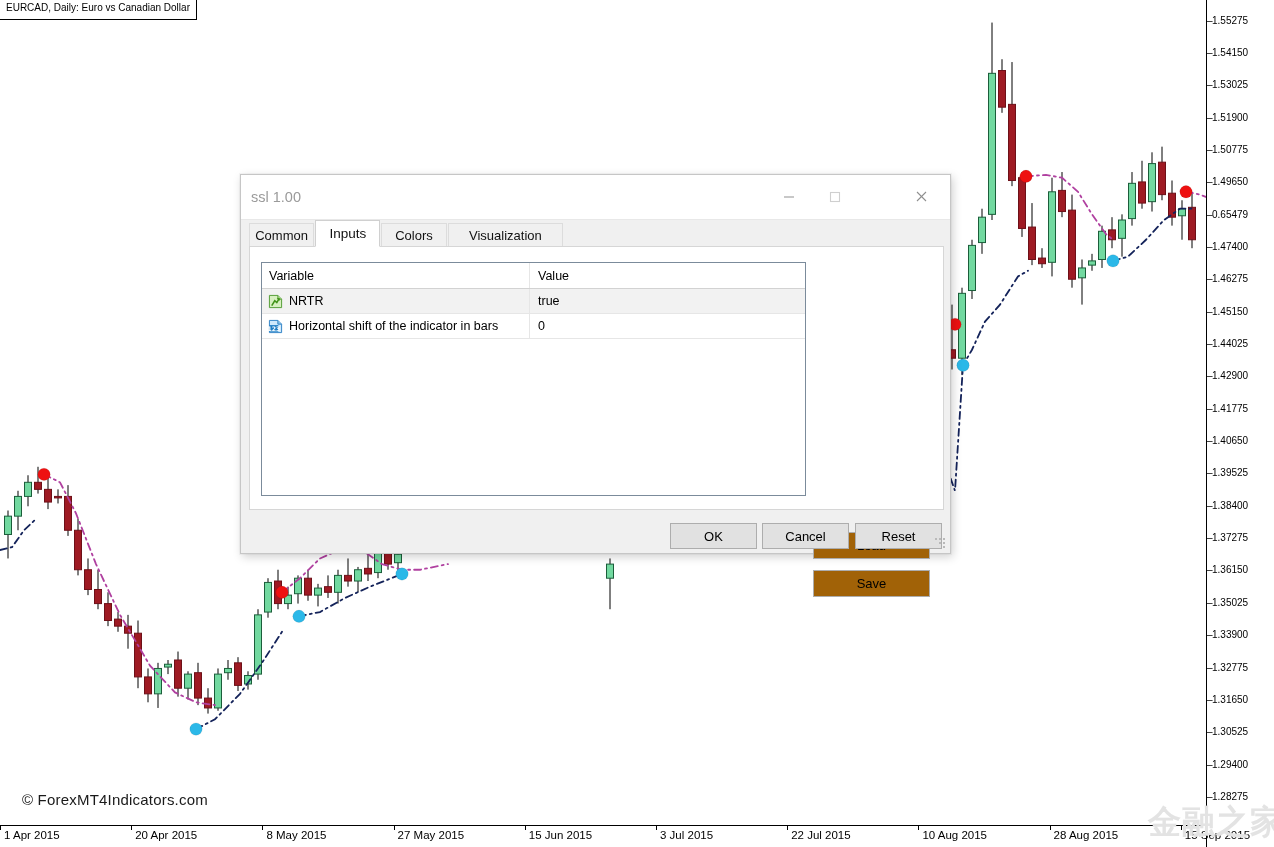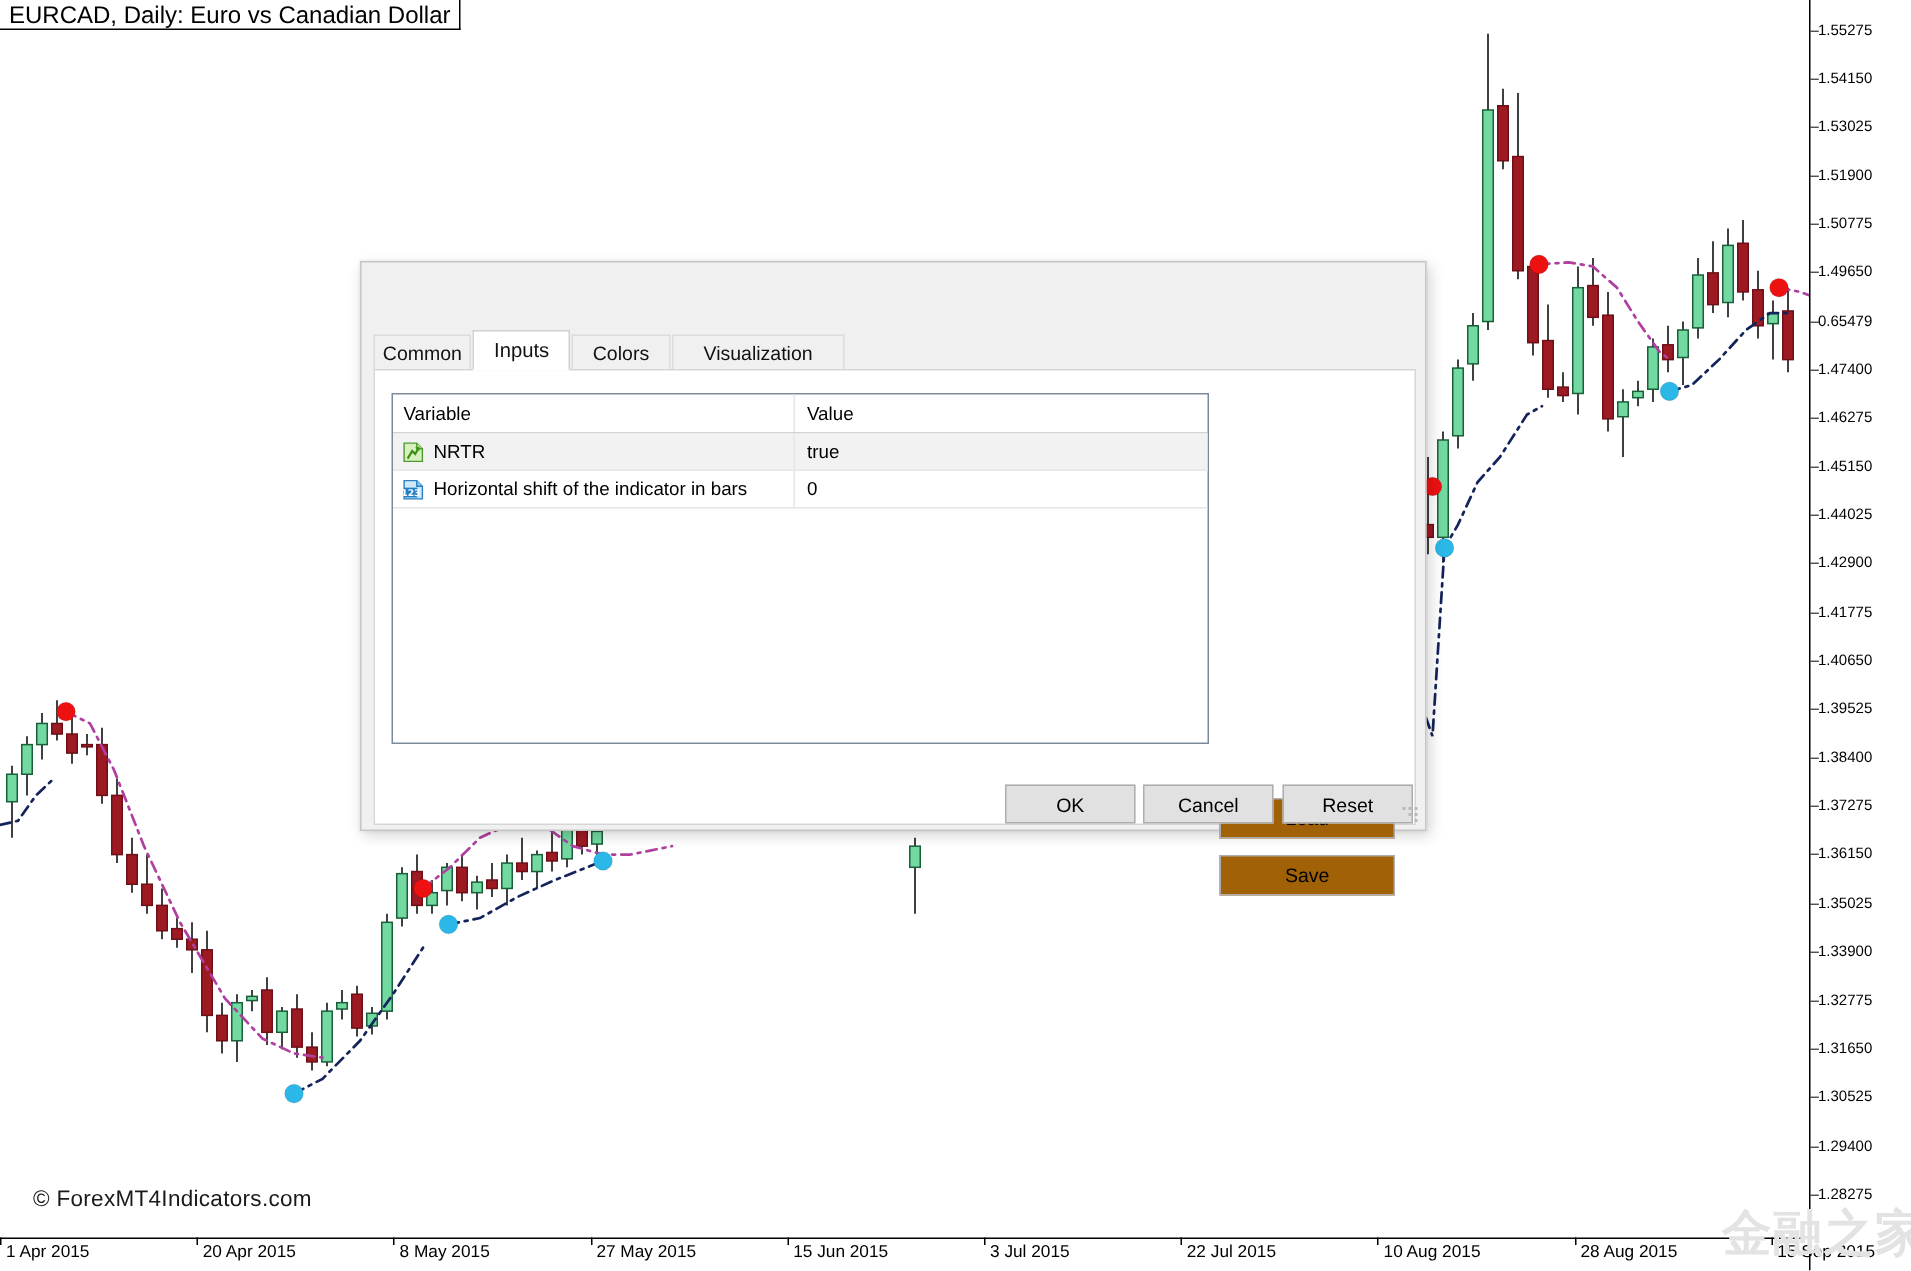--- a/index.html
+++ b/index.html
@@ -6,21 +6,21 @@
   body{width:1274px;height:847px;position:relative;overflow:hidden;
        font-family:"Liberation Sans",sans-serif;}
 
   
   #chart-area{position:absolute;left:0;top:0;width:1274px;height:847px;background:#fff;}
   #chart-svg{position:absolute;left:0;top:0;}
 
   #symbol-label{
     position:absolute;left:0;top:0;height:20px;
     padding:2px 6px 0 6px;
-    font-size:16px;color:#000;white-space:nowrap;
+    font-size:10px;color:#000;white-space:nowrap;
     background:#fff;border-right:1px solid #000;border-bottom:1px solid #000;
     box-sizing:border-box;
   }
 
   #price-axis{
     position:absolute;right:0;top:0;width:68px;height:847px;
     border-left:1px solid #000;box-sizing:border-box;background:#fff;
   }
   .price-tick{position:absolute;left:0;font-size:10px;color:#000;white-space:nowrap;}
   .price-tick .dash{display:inline-block;width:5px;}
@@ -76,21 +76,21 @@
     padding:0 11px;font-size:13px;color:#111;
     background:#f0f0f0;border:1px solid #dcdcdc;border-bottom:none;
     box-sizing:border-box;white-space:nowrap;
   }
   .tab.active{
     background:#ffffff;border:1px solid #d0d0d0;border-bottom:1px solid #fff;
     top:-3px;height:27px;font-size:13.5px;z-index:3;
   }
 
   #panel{
-    position:absolute;left:8px;top:71px;width:695px;height:304px;
+    position:absolute;left:8px;top:71px;width:695px;height:264px;
     background:#ffffff;border:1px solid #d6d6d6;box-sizing:border-box;
   }
 
   #grid{
     position:absolute;left:11px;top:15px;width:545px;height:234px;
     border:1px solid #7b8b9b;background:#fff;box-sizing:border-box;
     font-size:12.5px;color:#000;
   }
   .grid-row{position:relative;height:25px;display:flex;align-items:center;
             border-bottom:1px solid #e6e6e6;box-sizing:border-box;}
@@ -341,20 +341,46 @@
       <div class="time-sep" style="left: 1180.8px;"></div>
       <div class="time-tick" style="left: 1184.8px;">15 Sep 2015</div>
     </div>
 
   <div id="copyright">© ForexMT4Indicators.com</div>
   <div id="watermark">金融之家</div>
 </div>
 
 <div id="dialog">
 
+  <div id="titlebar">
+    <div id="dialog-title">ssl 1.00</div>
+
+    <div class="winbtn" id="btn-min">
+      <span>
+        <svg width="14" height="14" viewBox="0 0 14 14">
+            <line x1="2" y1="7" x2="12" y2="7" stroke="#9b9b9b" stroke-width="1.1"></line>
+          </svg>
+      </span>
+    </div>
+    <div class="winbtn" id="btn-max">
+      <span>
+        <svg width="14" height="14" viewBox="0 0 14 14">
+            <rect x="2.5" y="2.5" width="9" height="9" fill="none" stroke="#cfcfcf" stroke-width="1.1"></rect>
+          </svg>
+      </span>
+    </div>
+    <div class="winbtn" id="btn-close">
+      <span>
+        <svg width="15" height="15" viewBox="0 0 15 15">
+            <line x1="3" y1="3" x2="12" y2="12" stroke="#8f8f8f" stroke-width="1.1"></line>
+            <line x1="12" y1="3" x2="3" y2="12" stroke="#8f8f8f" stroke-width="1.1"></line>
+          </svg>
+      </span>
+    </div>
+  </div>
 
   <div id="tabstrip">
       <div class="tab" style="left: 0px; width: 65.2px;">Common</div>
       <div class="tab active" style="left: 66.2px; width: 65.2px;">Inputs</div>
       <div class="tab" style="left: 132.4px; width: 65.2px;">Colors</div>
       <div class="tab" style="left: 198.6px; width: 115.6px;">Visualization</div>
     </div>
 
   <div id="panel">
     <div id="grid">

